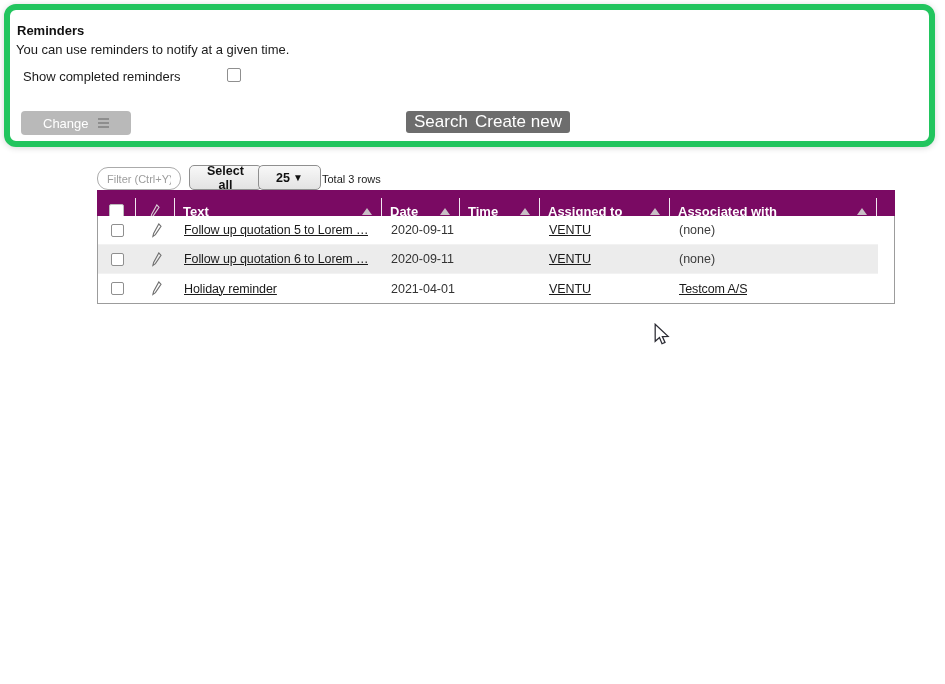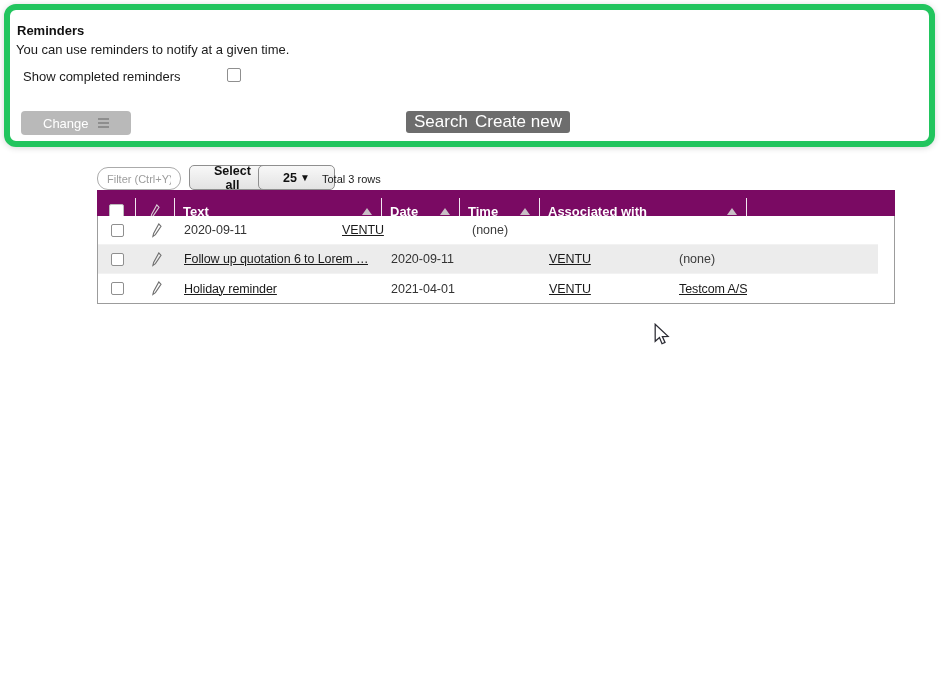--- a/index.html
+++ b/index.html
@@ -39,21 +39,21 @@
 
   
   .toolbar { position:absolute; left:97px; top:165px; height:26px; }
   .filter-input {
     position:absolute; left:0; top:2px; width:84px; height:23px;
     border:1px solid #ababab; border-radius:11px; padding:0 9px;
     font-size:11px; font-family:"Liberation Sans", sans-serif; color:#333; outline:none;
   }
   .filter-input::placeholder { color:#9d9d9d; }
   .btn-light {
-    position:absolute; top:0; height:25px; padding:0 24px;
+    position:absolute; top:0; height:25px; padding:0 17px;
     background:linear-gradient(#f8f8f8,#e3e3e3); border:1px solid #8f8f8f; border-radius:5px;
     font-size:12.5px; font-weight:600; color:#111; font-family:"Liberation Sans", sans-serif;
     display:inline-flex; align-items:center; gap:3px;
   }
   .btn-selectall { left:92px; }
   .btn-pagesize { left:161px; }
   .btn-pagesize .dd-arrow { font-size:10px; }
   .total-text { position:absolute; left:225px; top:8px; font-size:11px; color:#1a1a1a; white-space:nowrap; }
 
   
@@ -158,38 +158,45 @@
       <span class="sort-asc"></span>
     </div>
     <div class="th c4">
       <span>Date</span>
       <span class="sort-asc"></span>
     </div>
     <div class="th c5">
       <span>Time</span>
       <span class="sort-asc"></span>
     </div>
+    <div class="th c6">
+      <span>Assigned to</span>
+      <span class="sort-asc"></span>
+    </div>
     <div class="th c7">
       <span>Associated with</span>
       <span class="sort-asc"></span>
     </div>
     <div class="th c8"></div>
   </div>
 
   <div class="tbody">
 
     <div class="row">
       <div class="td c1">
           <span class="checkbox"></span>
         </div>
       <div class="td c2">
         <svg class="pencil" width="10" height="15" viewBox="0 0 10 15">
           <path d="M6.8 1 L9 3.2 L3.4 11.6 L0.9 13.4 L1.6 10.4 Z" fill="none" stroke="#6f6f6f" stroke-width="1.1"></path>
         </svg>
       </div>
+      <div class="td c3">
+          <a class="cell-link" href="#">Follow up quotation 5 to Lorem …</a>
+        </div>
       <div class="td c4">
           <span>2020-09-11</span>
         </div>
       <div class="td c5">
           <span></span>
         </div>
       <div class="td c6">
           <a class="cell-link" href="#">VENTU</a>
         </div>
       <div class="td c7">

